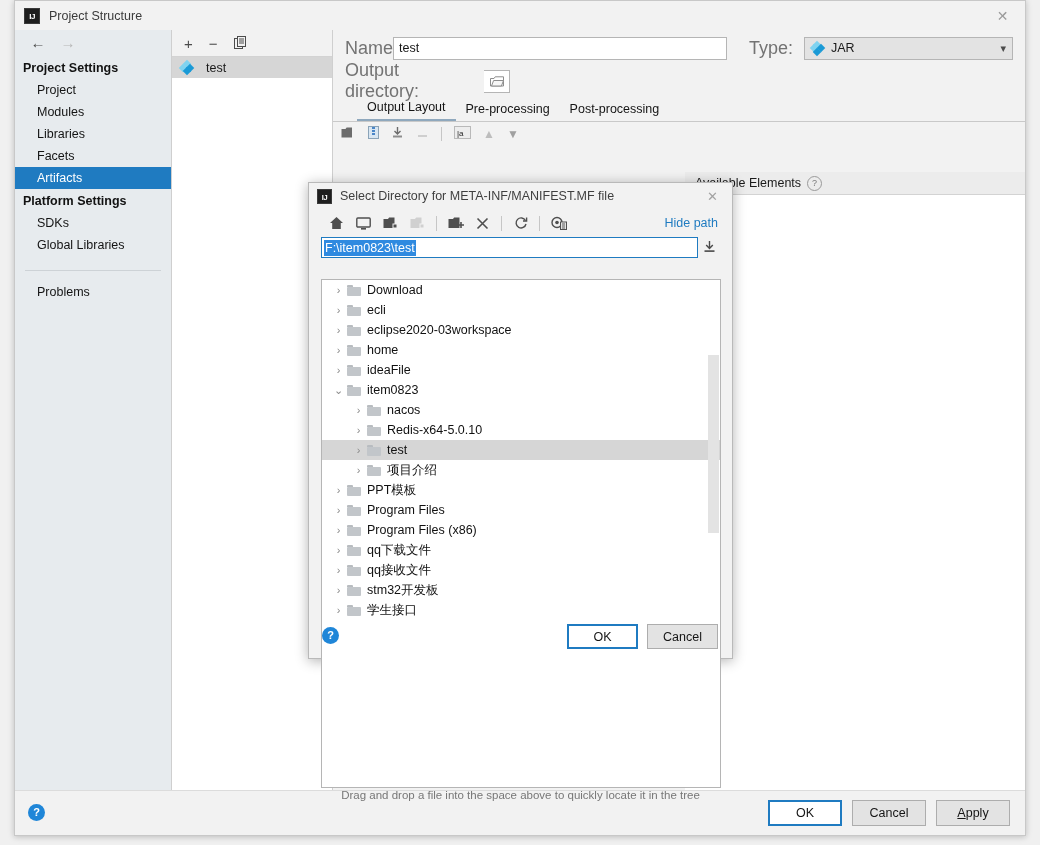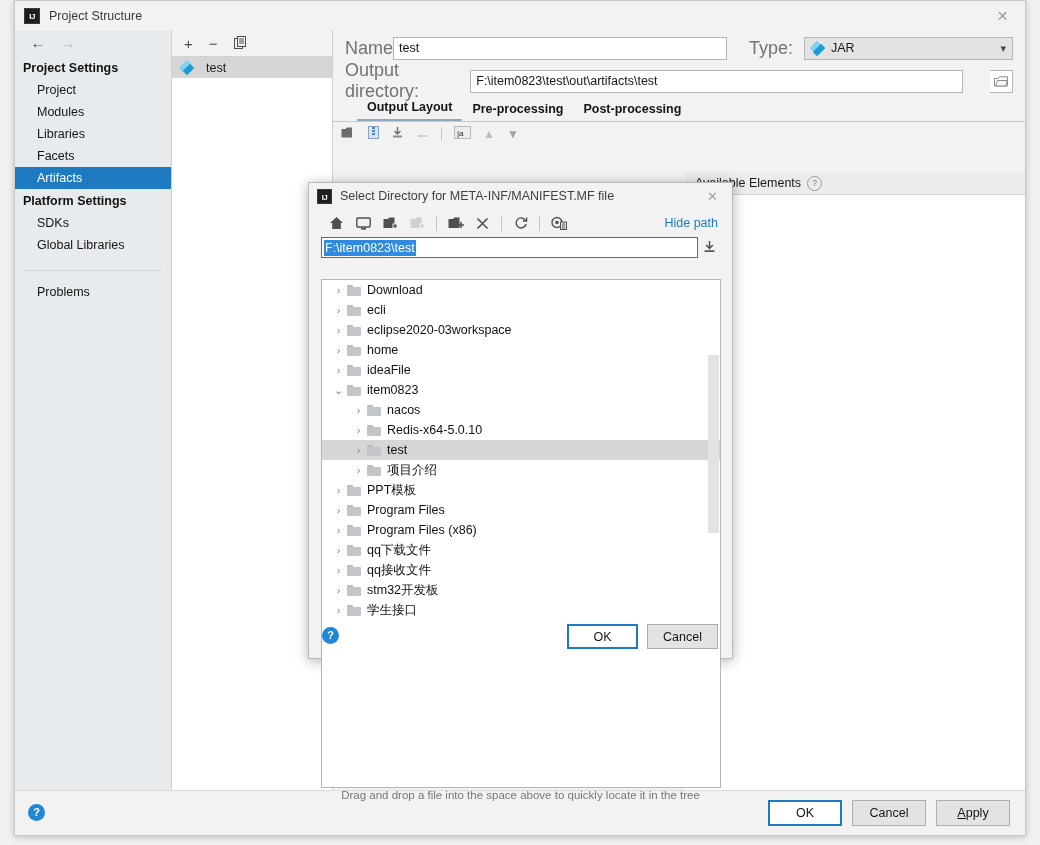--- a/index.html
+++ b/index.html
@@ -112,21 +112,21 @@
   .folder-btn {
     width: 26px; height: 23px; border: 1px solid #b5b5b5; border-left: none;
     background: #ffffff; display: flex; align-items: center; justify-content: center;
     box-sizing: border-box;
   }
 
   .chk { width: 13px; height: 13px; border: 1px solid #606060; background: #fff; flex: 0 0 13px; }
   .chk-label { font-size: 12.5px; margin-left: 7px; }
   .chk-label u { text-decoration: underline; }
 
-  .tabs { display: flex; align-items: flex-end; padding-left: 24px; height: 25px; border-bottom: 1px solid #c9c9c9; font-weight: bold;}
+  .tabs { display: flex; align-items: flex-end; padding-left: 24px; height: 25px; border-bottom: 1px solid #c9c9c9;}
   .tab { font-size: 12.5px; padding: 0 10px 5px 10px; color: #151515; }
   .tab.active { border-bottom: 2px solid #8fa8bd; }
 
   .lay-toolbar {
     height: 24px; display: flex; align-items: center; gap: 12px; padding-left: 8px;
     background: #f2f2f2;
   }
   .lay-ico { color: #6c6c6c; font-size: 12px; }
 
   .avail-header {
@@ -298,21 +298,20 @@
               <i class="c"></i>
               <i class="d"></i>
             </span>
           <span>JAR</span>
           <span class="caret">▾</span>
         </div>
       </div>
 
       <div class="field-row" style="height:30px;gap:27px;">
         <div class="field-label" style="width:112px;">Output directory:</div>
-        <div class="txt-input" style="width:560px;">F:\item0823\test\out\artifacts\test</div>
         <div class="folder-btn">
           <svg width="14" height="11" viewBox="0 0 14 11">
               <path d="M0.5 2.5 H4 L5.2 0.8 H13.5 V10 H0.5 Z" fill="none" stroke="#8d8d8d"></path>
               <path d="M1.5 10 L3.6 4.5 H13.5 L11.4 10 Z" fill="#f7f7f7" stroke="#8d8d8d"></path>
             </svg>
         </div>
       </div>
 
 
       <div class="tabs">

